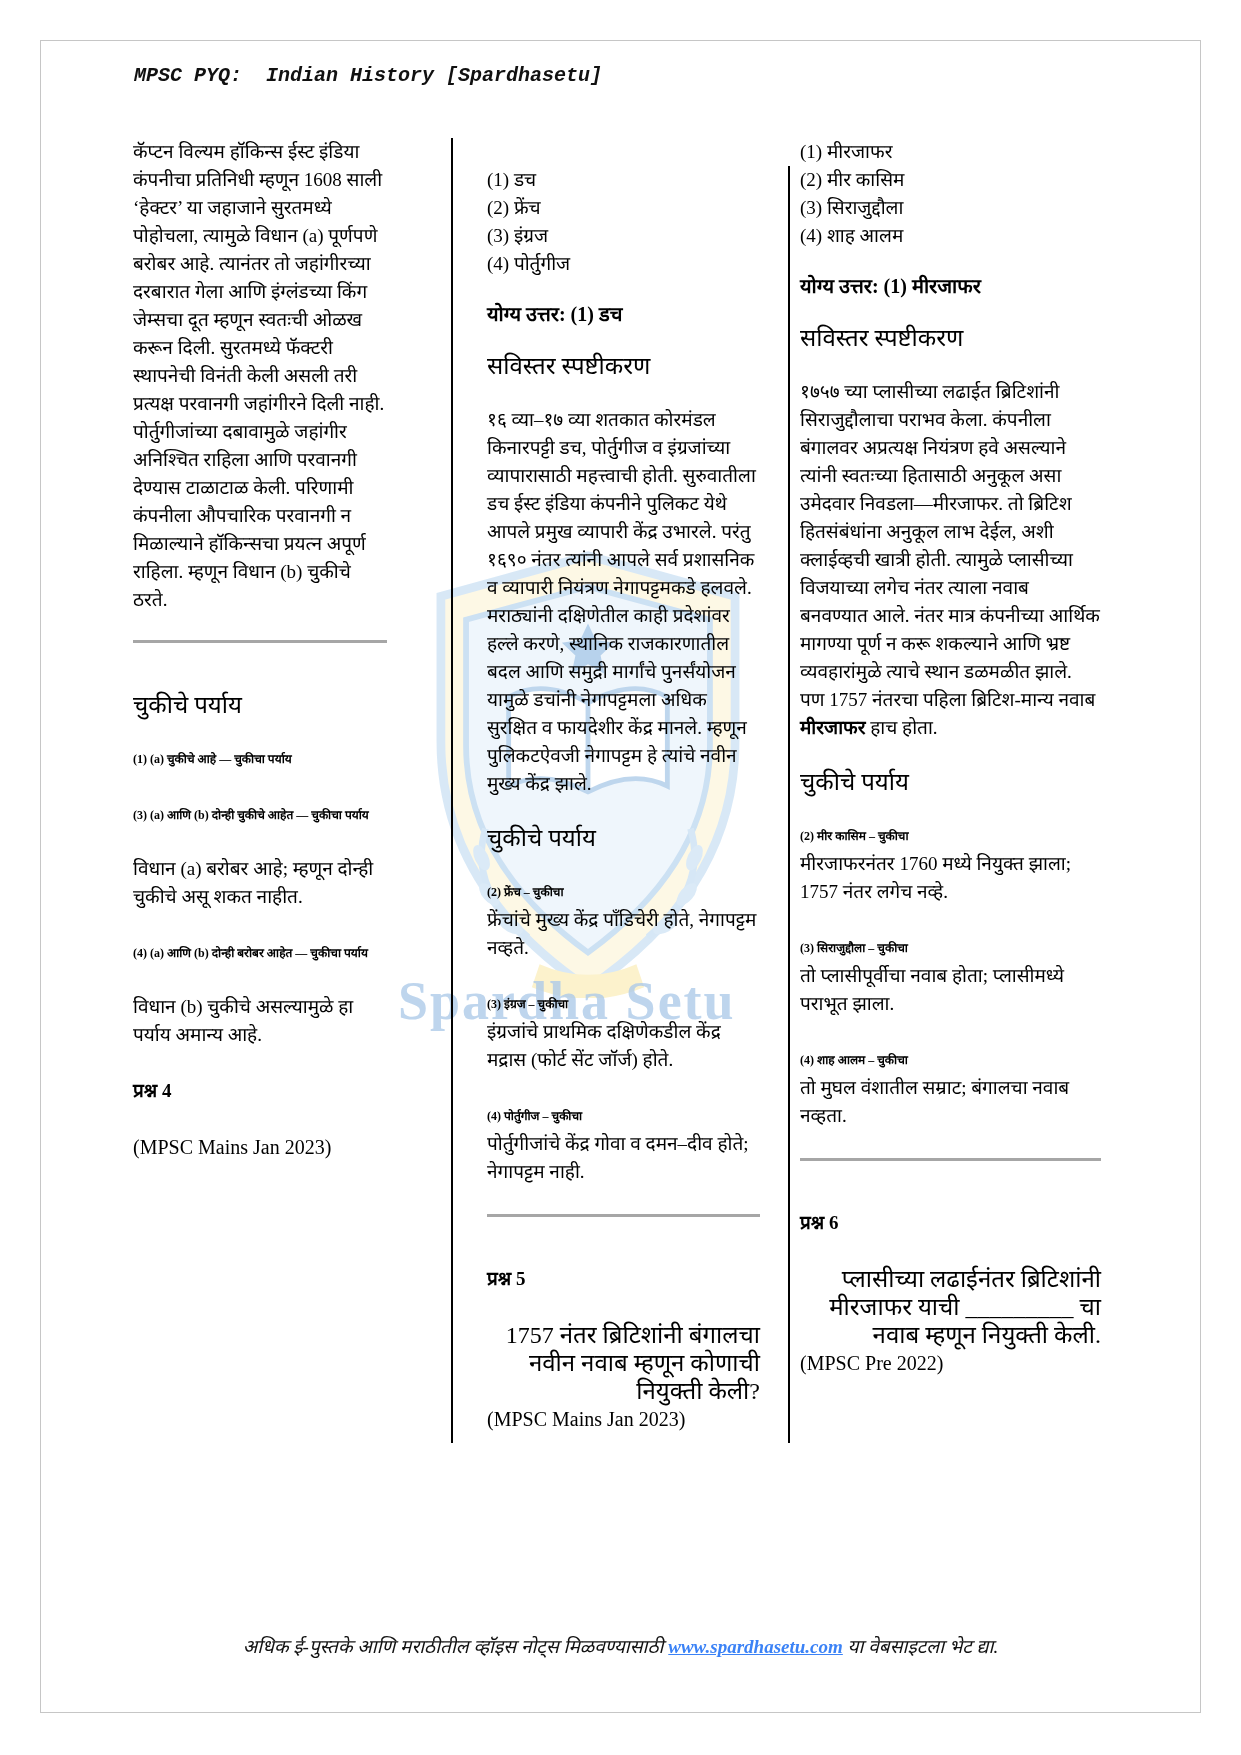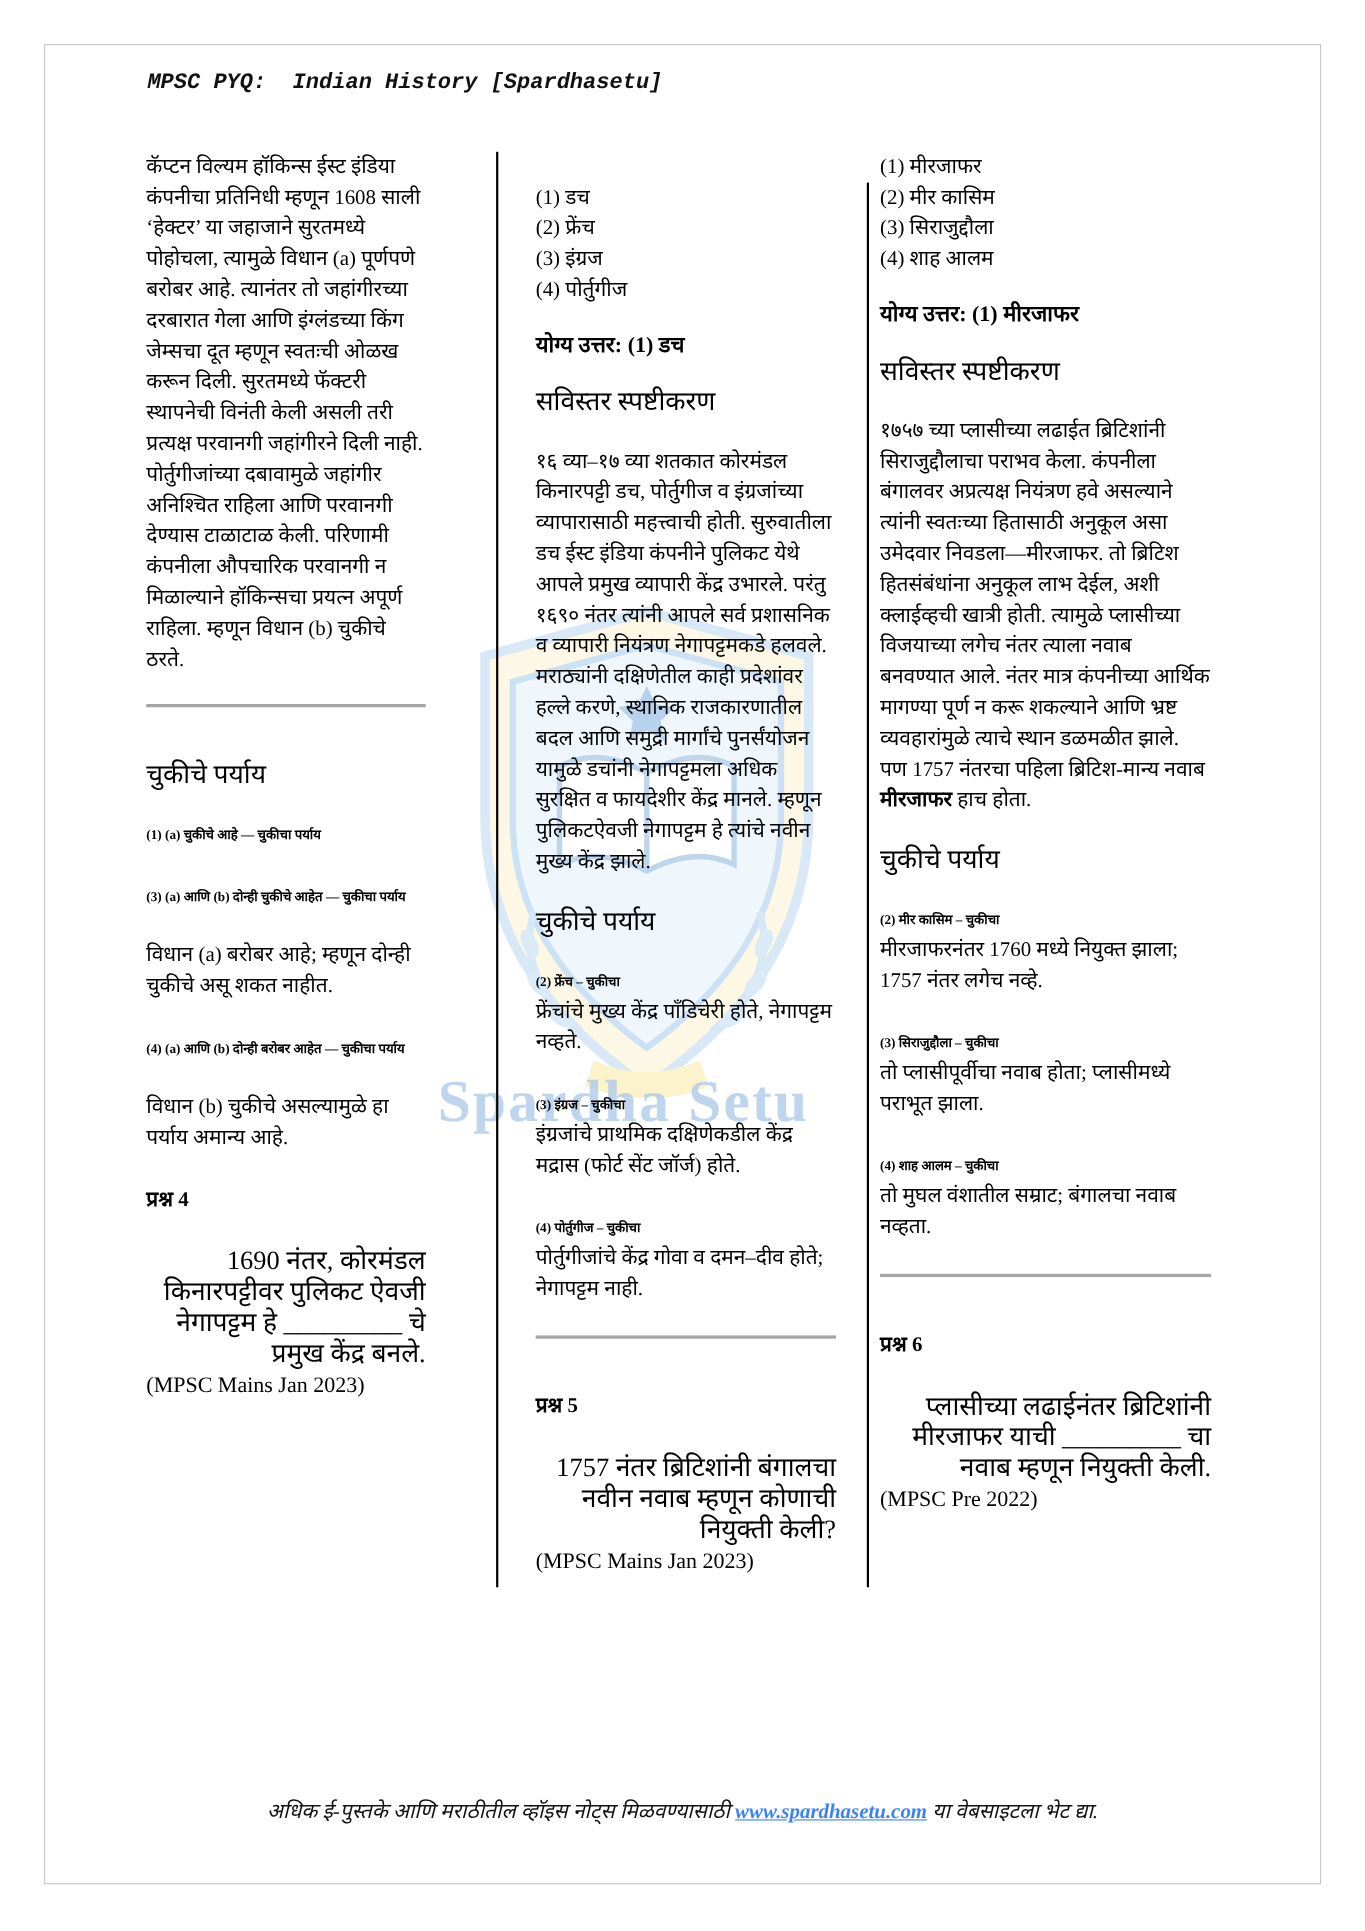--- a/index.html
+++ b/index.html
@@ -94,21 +94,20 @@
       </div>
       <div class="wrong-block">
         <p class="wrong-title gap">(3) (a) आणि (b) दोन्ही चुकीचे आहेत — चुकीचा पर्याय</p>
         <p class="body-p">विधान (a) बरोबर आहे; म्हणून दोन्ही चुकीचे असू शकत नाहीत.</p>
       </div>
       <div class="wrong-block">
         <p class="wrong-title gap">(4) (a) आणि (b) दोन्ही बरोबर आहेत — चुकीचा पर्याय</p>
         <p class="body-p">विधान (b) चुकीचे असल्यामुळे हा पर्याय अमान्य आहे.</p>
       </div>
       <p class="q-label">प्रश्न 4</p>
-      <p class="q-text">1690 नंतर, कोरमंडल किनारपट्टीवर पुलिकट ऐवजी नेगापट्टम हे _________ चे प्रमुख केंद्र बनले.</p>
       <p class="q-src">(MPSC Mains Jan 2023)</p>
     </section>
 
     <section class="col col-2">
       <p class="opt-line">(1) डच</p>
       <p class="opt-line">(2) फ्रेंच</p>
       <p class="opt-line">(3) इंग्रज</p>
       <p class="opt-line">(4) पोर्तुगीज</p>
       <p class="answer">योग्य उत्तर: (1) डच</p>
       <p class="subhead">सविस्तर स्पष्टीकरण</p>

